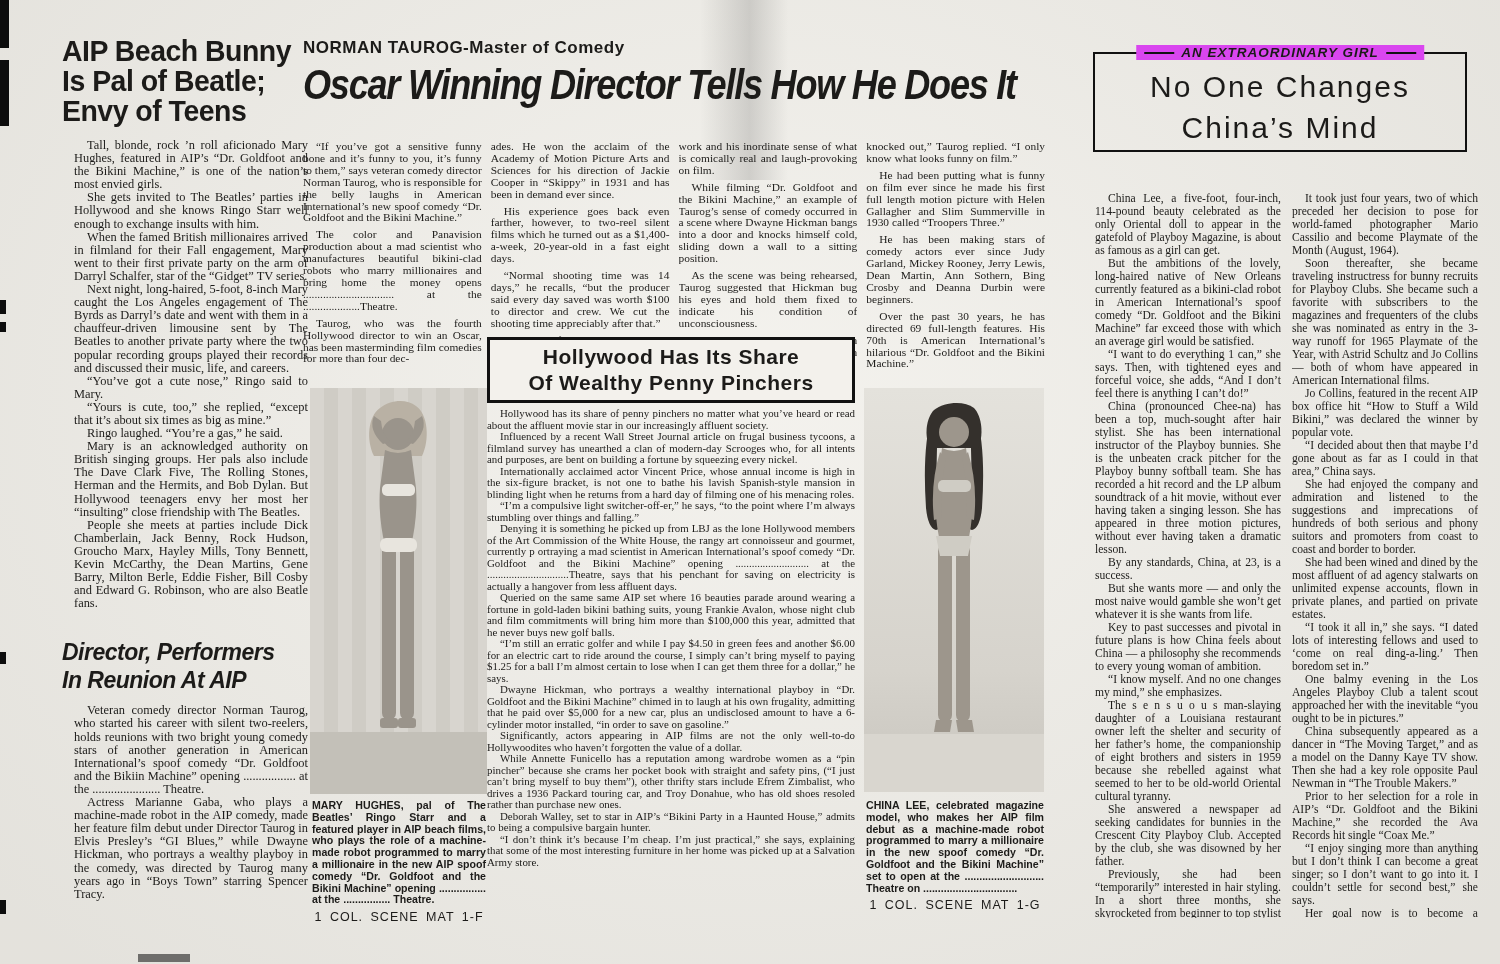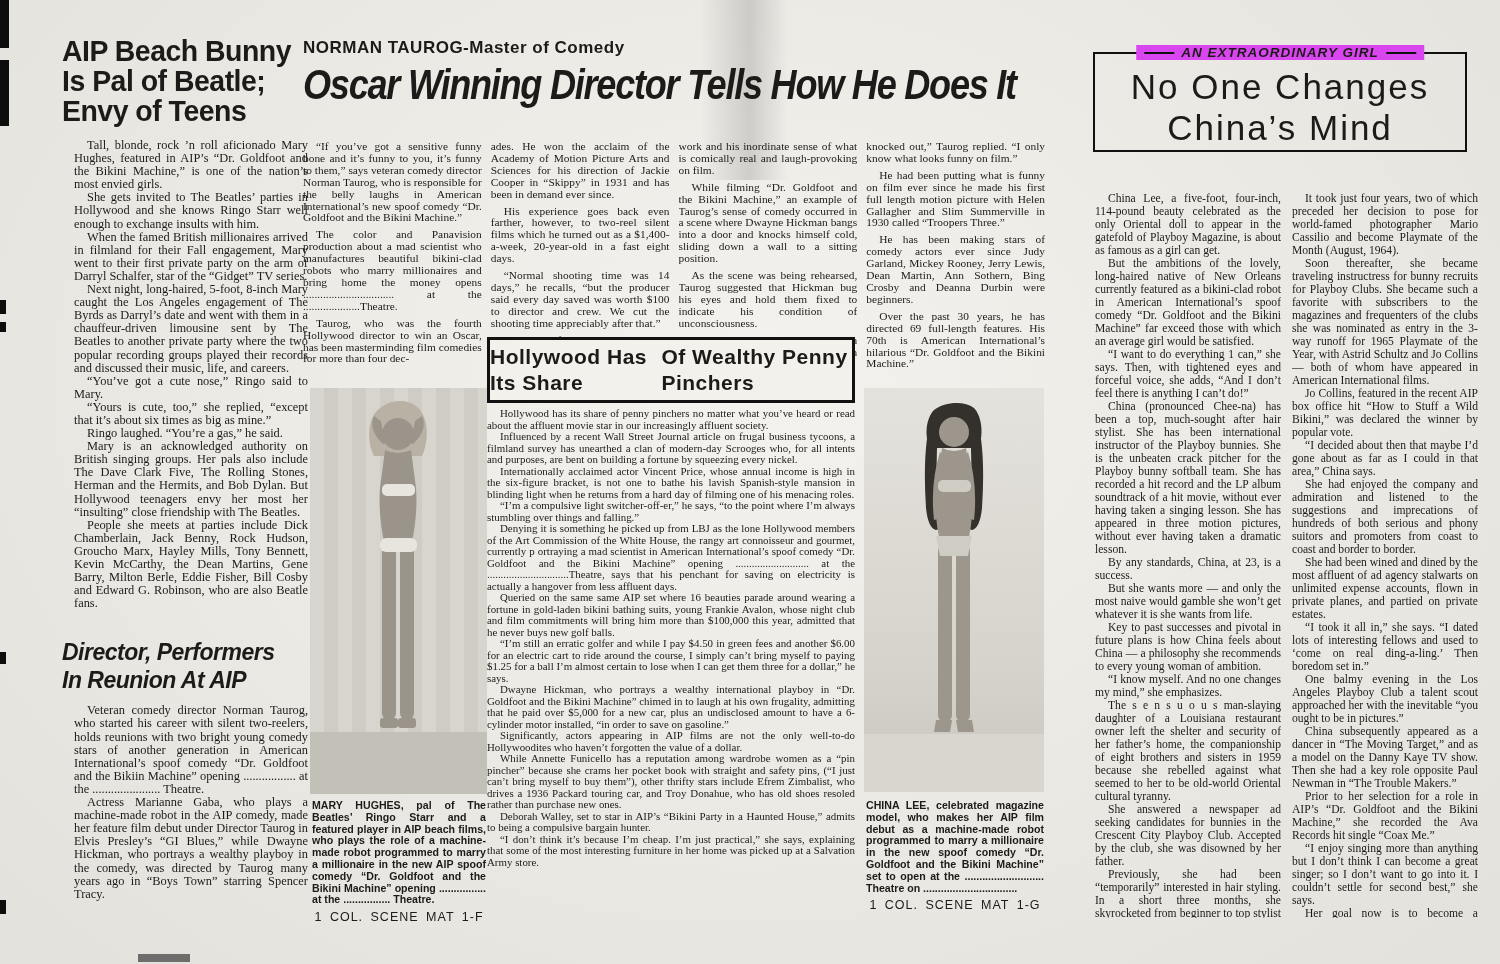--- a/index.html
+++ b/index.html
@@ -60,21 +60,21 @@
   .penny-copy p  { font-size:10.9px; line-height:11.5px; }
   .right-copy p  { font-size:11.6px; line-height:13px; }
 
   
   .col-row { display:flex; gap:9px; }
   .col-row .col { flex:1 1 0; overflow:hidden; }
 
   
   .penny-box {
     border:3px solid #111; background:#f3f1ec;
-    display:flex; flex-direction:row; justify-content:center; align-items:center;
+    display:flex; flex-direction:column; justify-content:center; align-items:center;
   }
   .penny-box .hl-line {
     font-family:"Liberation Sans", sans-serif;
     font-weight:700; font-size:21px; line-height:26px; letter-spacing:.5px;
   }
 
   
   .photo {
     overflow:hidden; background:
       repeating-linear-gradient(90deg, #d8d5cf 0 14px, #cfccc5 14px 28px);
@@ -98,21 +98,21 @@
   .china-kicker {
     position:absolute; top:-9px; left:50%; transform:translateX(-50%);
     background:#d946ef; padding:0 8px; white-space:nowrap;
     display:flex; align-items:center; gap:7px;
     font-family:"Liberation Sans", sans-serif;
     font-weight:700; font-style:italic; font-size:13.5px; letter-spacing:1px;
   }
   .kdash { width:30px; height:0; border-top:2.5px solid #111; }
   .china-head {
     font-family:"Liberation Sans", sans-serif;
-    font-weight:400; font-size:35px; line-height:41px; letter-spacing:2px;
+    font-weight:400; font-size:30px; line-height:41px; letter-spacing:2px;
     padding-top:12px;
   }
   .right-cols { display:flex; gap:11px; }
   .right-cols .col { flex:1 1 0; overflow:hidden; }
 </style>
 </head>
 <body>
 
 <div class="shade-top"></div>
 <div class="shade-fold"></div>

